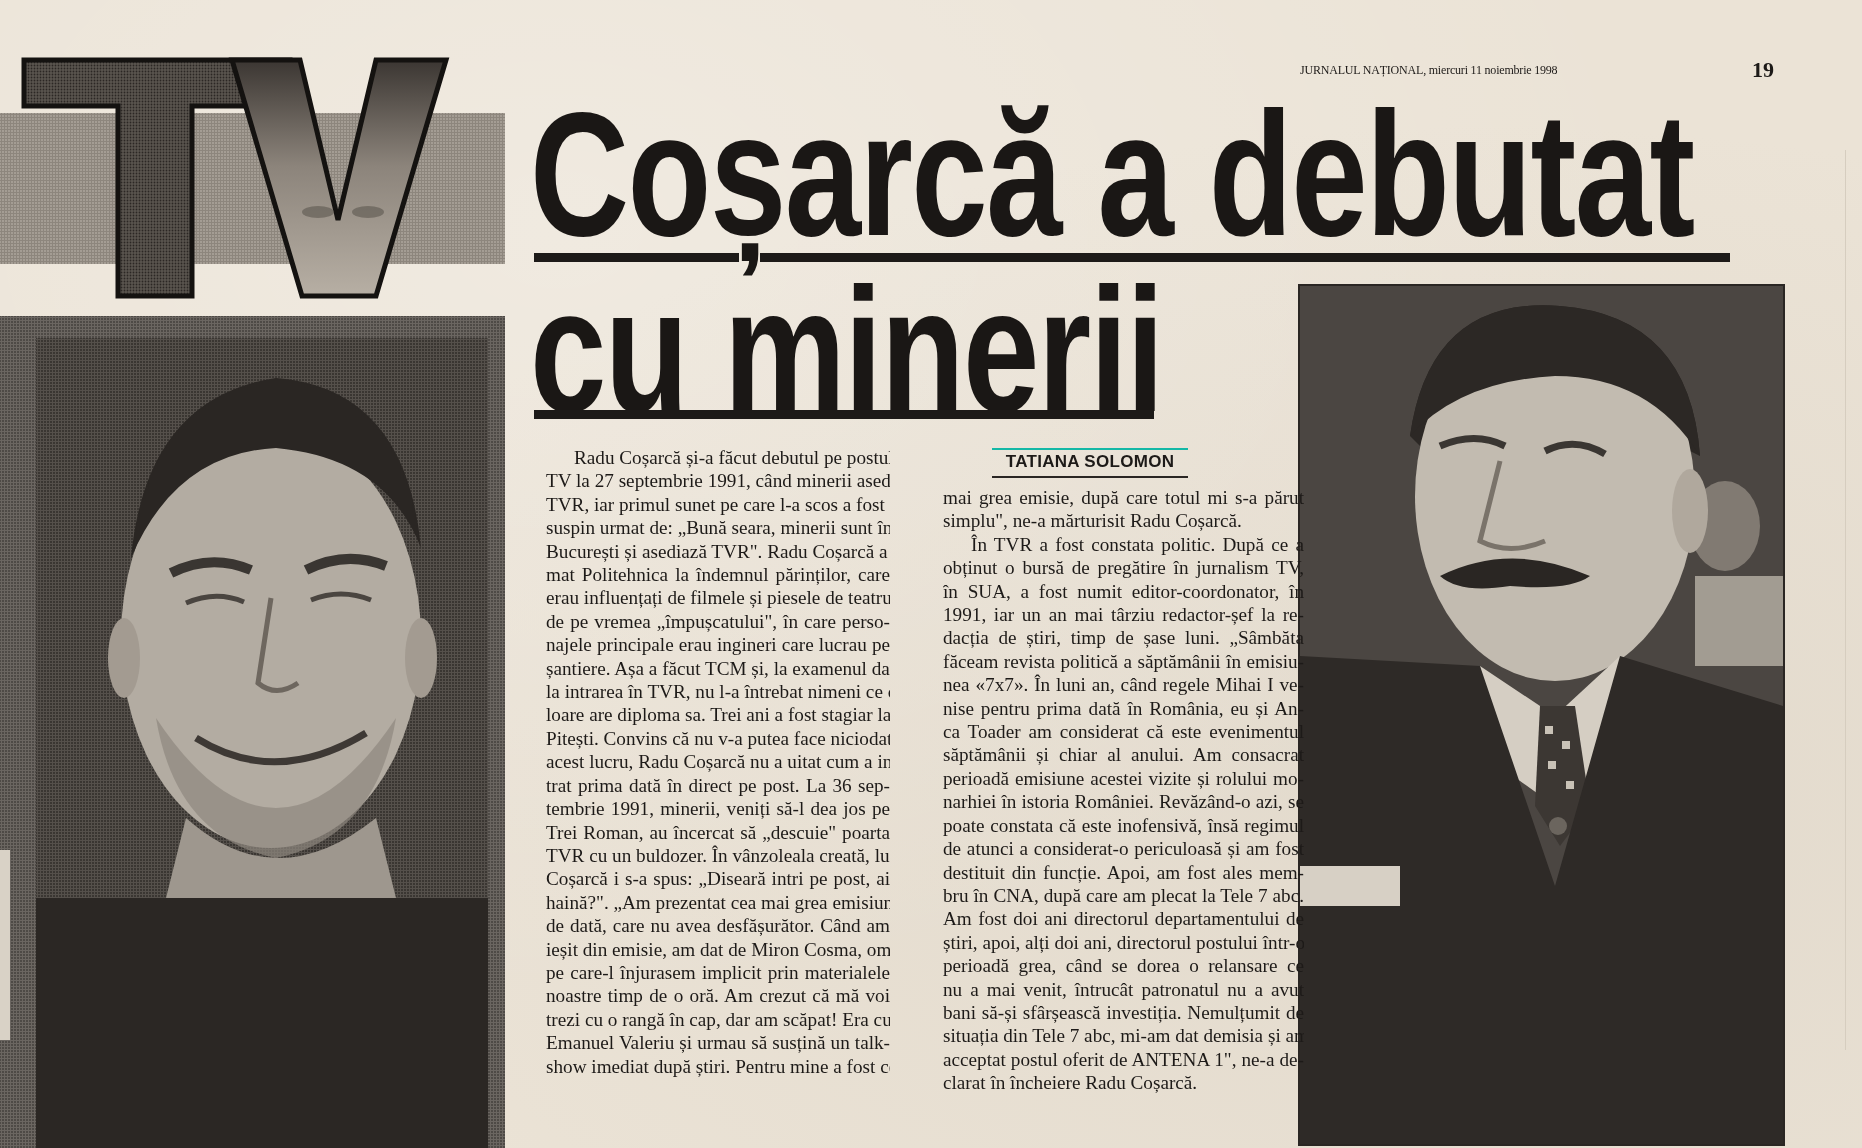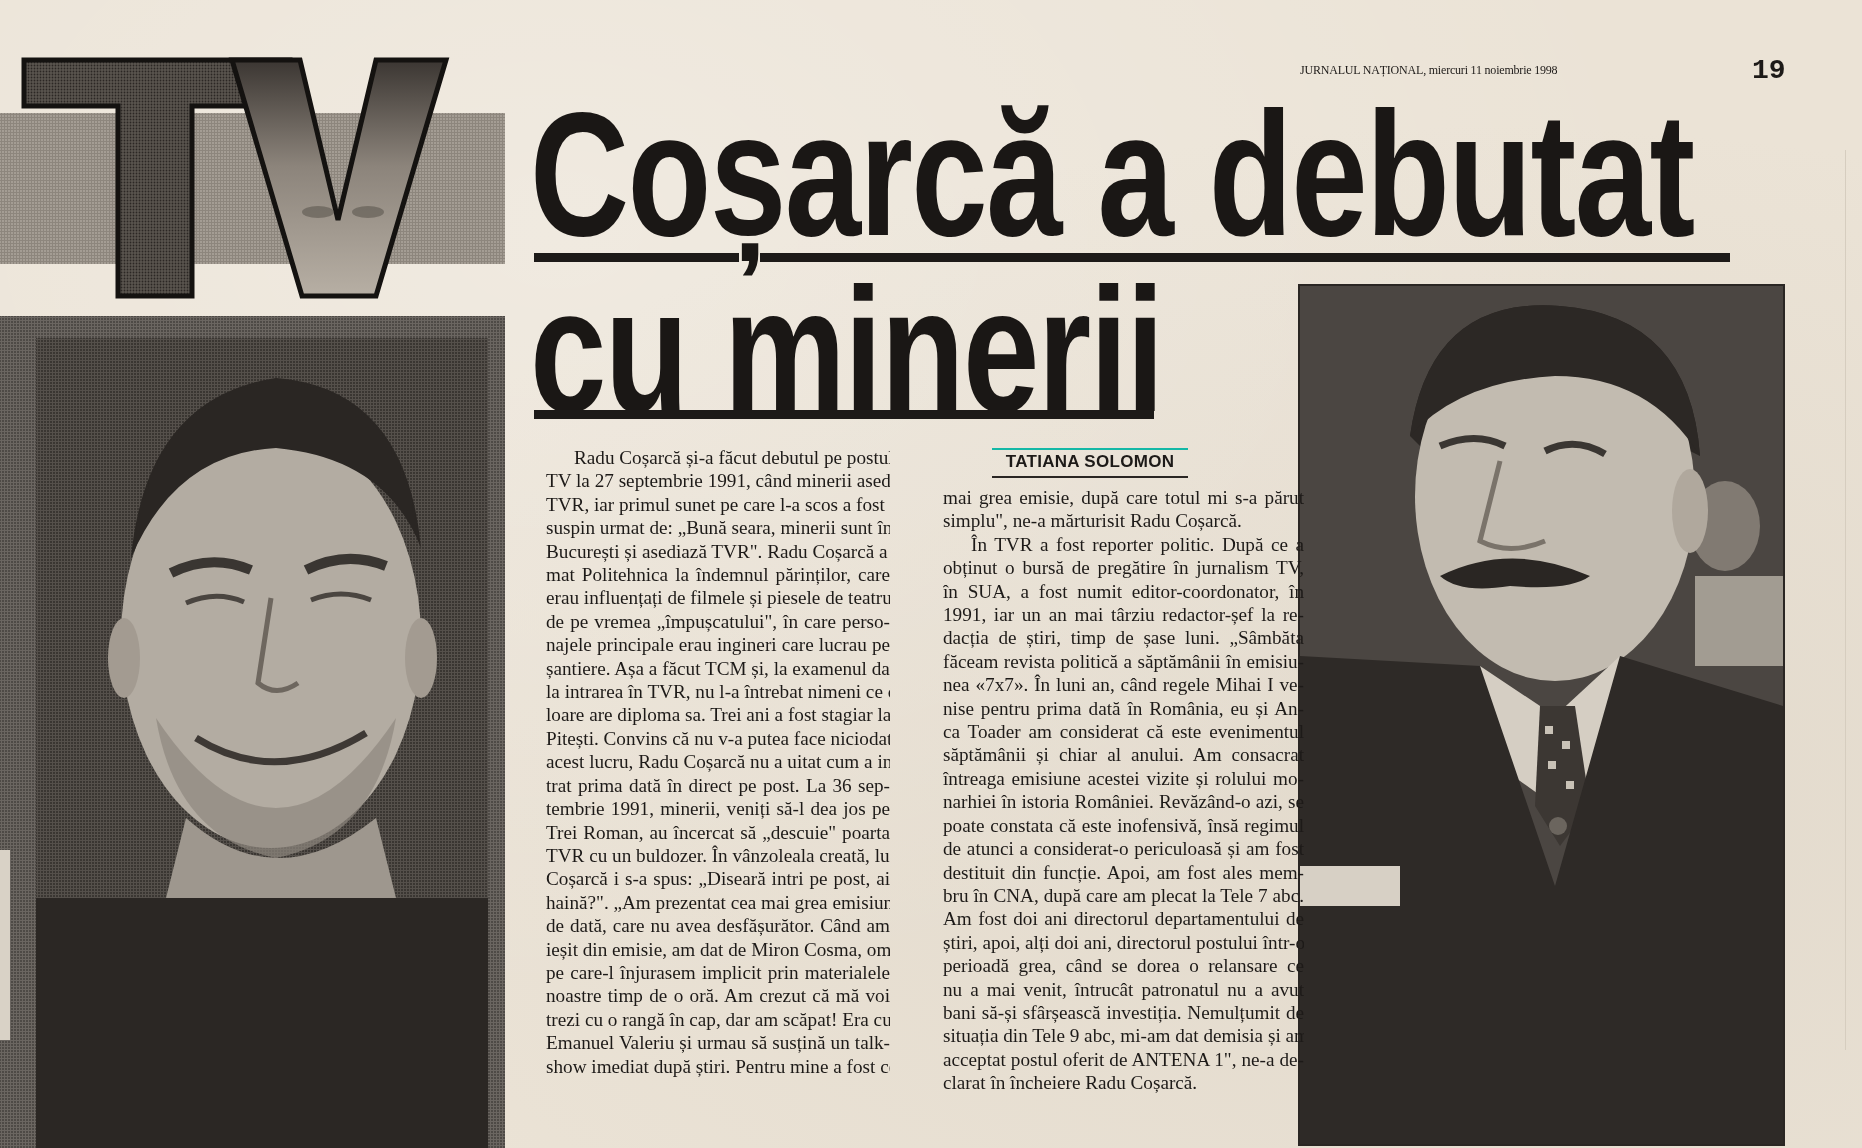--- a/index.html
+++ b/index.html
@@ -18,22 +18,22 @@
   }
   .masthead {
     position: absolute; top: 58px; left: 1300px; width: 520px; height: 24px;
     display: flex; align-items: center;
   }
   .masthead .pub {
     font-size: 12px; letter-spacing: -0.2px; white-space: nowrap; color: #1d1a18;
   }
   .masthead .page {
     position: absolute; left: 452px;
-    font-family: Liberation Mono, monospace;
-    font-weight: bold; font-size: 28px;
+    font-family: Liberation Serif, serif;
+    font-weight: bold; font-size: 22px;
   }
   
   .tv-band {
     position: absolute; left: 0; top: 113px; width: 505px; height: 151px;
     background: #a49d94;
     background-image: radial-gradient(#8d867d 1px, transparent 1.2px);
     background-size: 3px 3px;
   }
   .tv-logo {
     position: absolute; left: 18px; top: 52px; width: 432px; height: 248px;
@@ -226,39 +226,39 @@
     <span class="line">ieșit din emisie, am dat de Miron Cosma, omul</span>
     <span class="line">pe care-l înjurasem implicit prin materialele</span>
     <span class="line">noastre timp de o oră. Am crezut că mă voi</span>
     <span class="line">trezi cu  o rangă în cap, dar am scăpat! Era cu</span>
     <span class="line">Emanuel Valeriu și urmau să susțină un talk-</span>
     <span class="line last">show imediat după știri. Pentru mine a fost cea</span>
   </div>
 <div class="column col-2" id="col2">
     <span class="line">mai grea emisie, după care totul mi s-a părut</span>
     <span class="line last">simplu", ne-a mărturisit Radu Coșarcă.</span>
-    <span class="line indent">În TVR a fost reporter politic. După ce a</span>
+    <span class="line indent">În TVR a fost constata politic. După ce a</span>
     <span class="line">obținut o bursă de pregătire în jurnalism TV,</span>
     <span class="line">în SUA, a fost numit editor-coordonator, în</span>
     <span class="line">1991, iar un an mai târziu redactor-șef la re-</span>
     <span class="line">dacția de știri, timp de șase luni. „Sâmbăta</span>
     <span class="line">făceam revista politică a săptămânii în emisiu-</span>
     <span class="line">nea «7x7». În luni an, când regele Mihai I ve-</span>
     <span class="line">nise pentru prima dată în România, eu și An-</span>
     <span class="line">ca Toader am considerat că este evenimentul</span>
     <span class="line">săptămânii și chiar al anului. Am consacrat</span>
-    <span class="line">întreaga emisiune acestei vizite și rolului mo-</span>
+    <span class="line">perioadă emisiune acestei vizite și rolului mo-</span>
     <span class="line">narhiei în istoria României. Revăzând-o azi, se</span>
     <span class="line">poate constata că este inofensivă, însă regimul</span>
     <span class="line">de atunci a considerat-o periculoasă și am fost</span>
     <span class="line">destituit din funcție. Apoi, am fost ales mem-</span>
     <span class="line">bru în CNA, după care am plecat la Tele 7 abc.</span>
     <span class="line">Am fost doi ani directorul departamentului de</span>
     <span class="line">știri, apoi, alți doi ani, directorul postului într-o</span>
     <span class="line">perioadă grea, când se dorea o relansare ce</span>
     <span class="line">nu a mai venit, întrucât patronatul nu a avut</span>
     <span class="line">bani să-și sfârșească investiția. Nemulțumit de</span>
-    <span class="line">situația din Tele 9 abc, mi-am dat demisia și am</span>
+    <span class="line">situația din Tele 7 abc, mi-am dat demisia și am</span>
     <span class="line">acceptat postul oferit de ANTENA 1", ne-a de-</span>
     <span class="line last">clarat în încheiere Radu Coșarcă.</span>
   </div>
 
 <div class="vert-rule"></div>
 
 </body></html>

